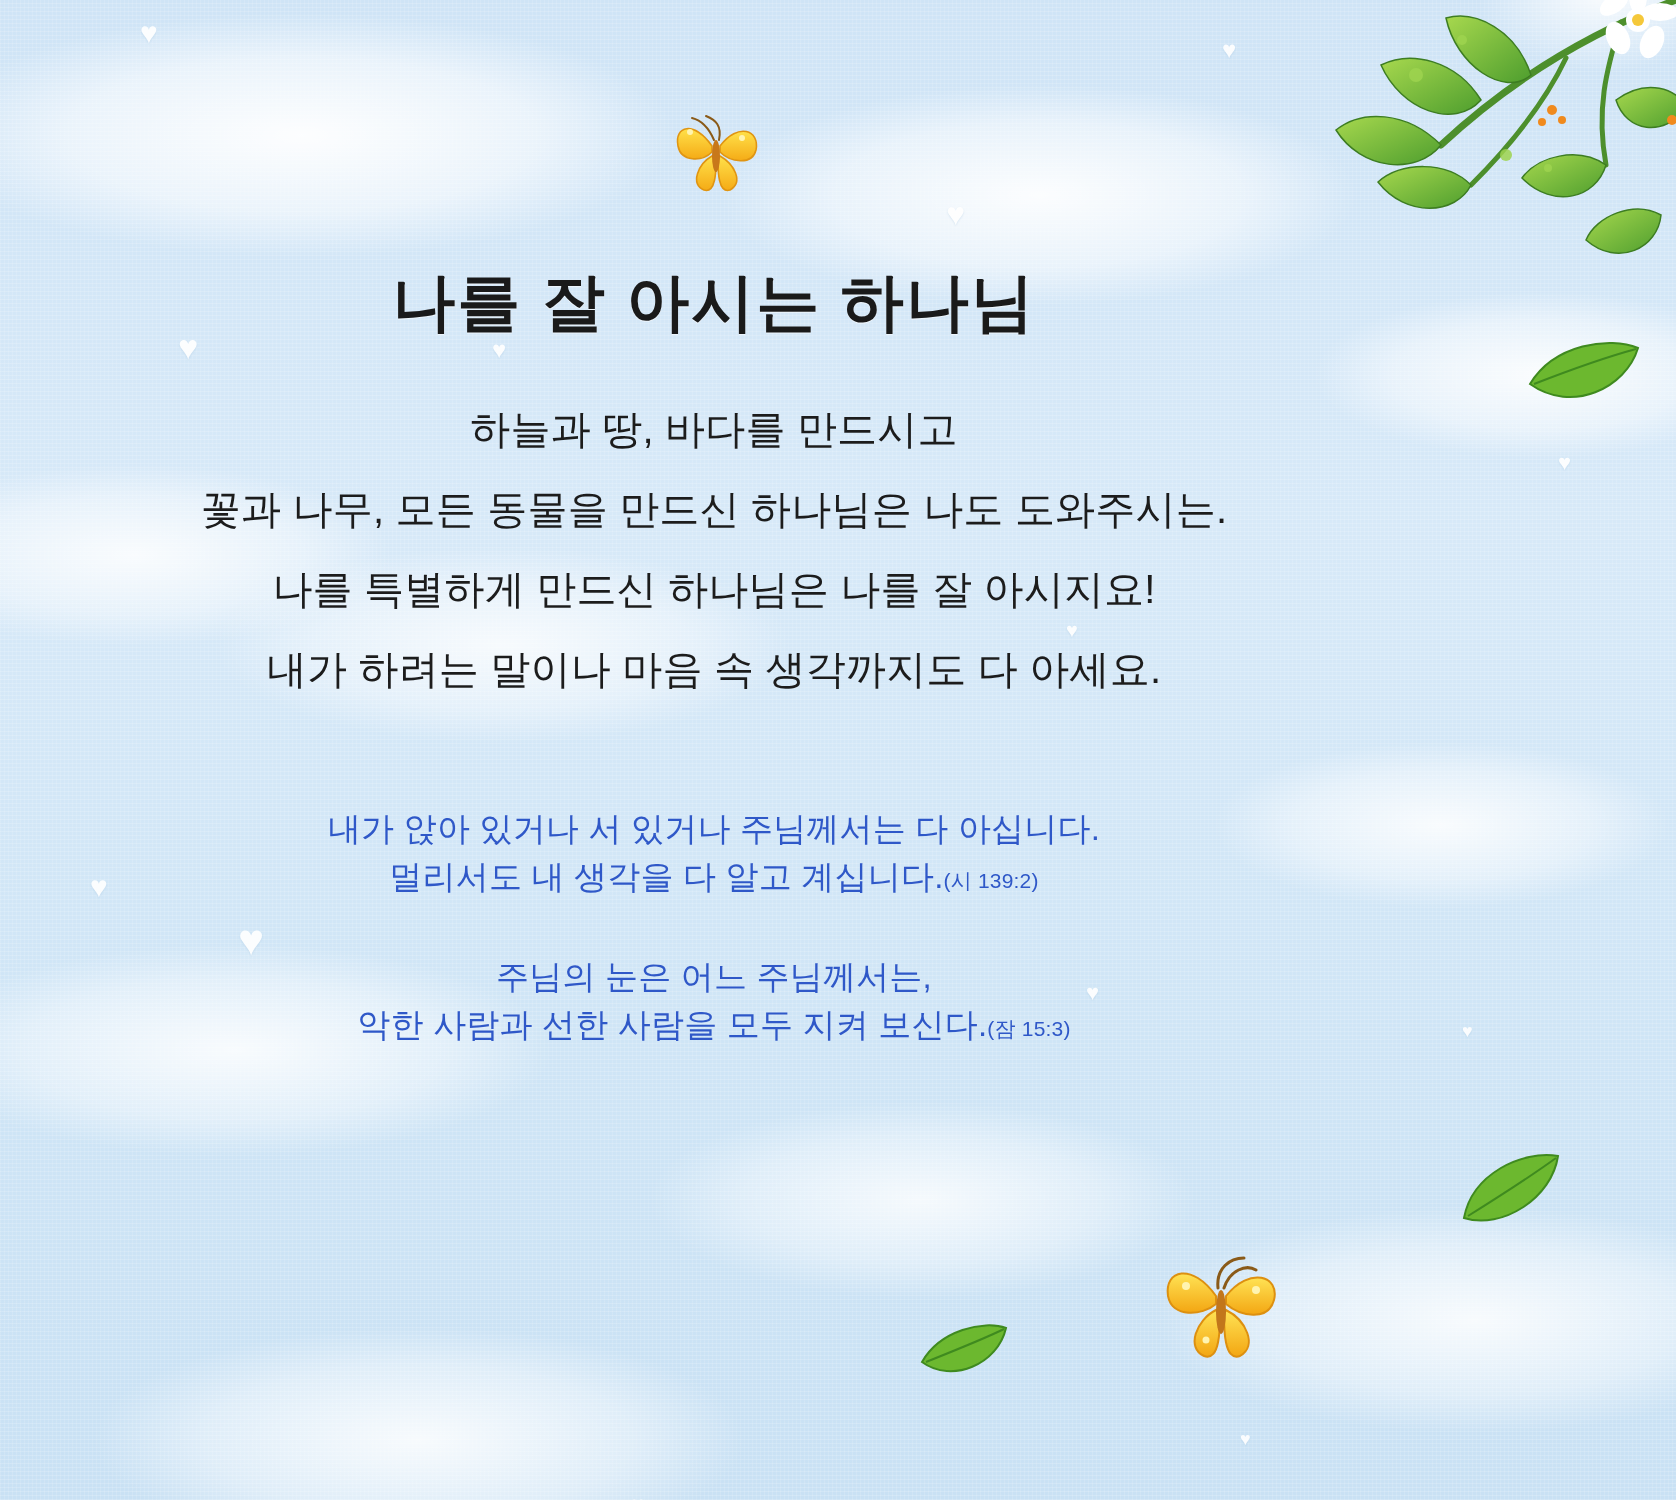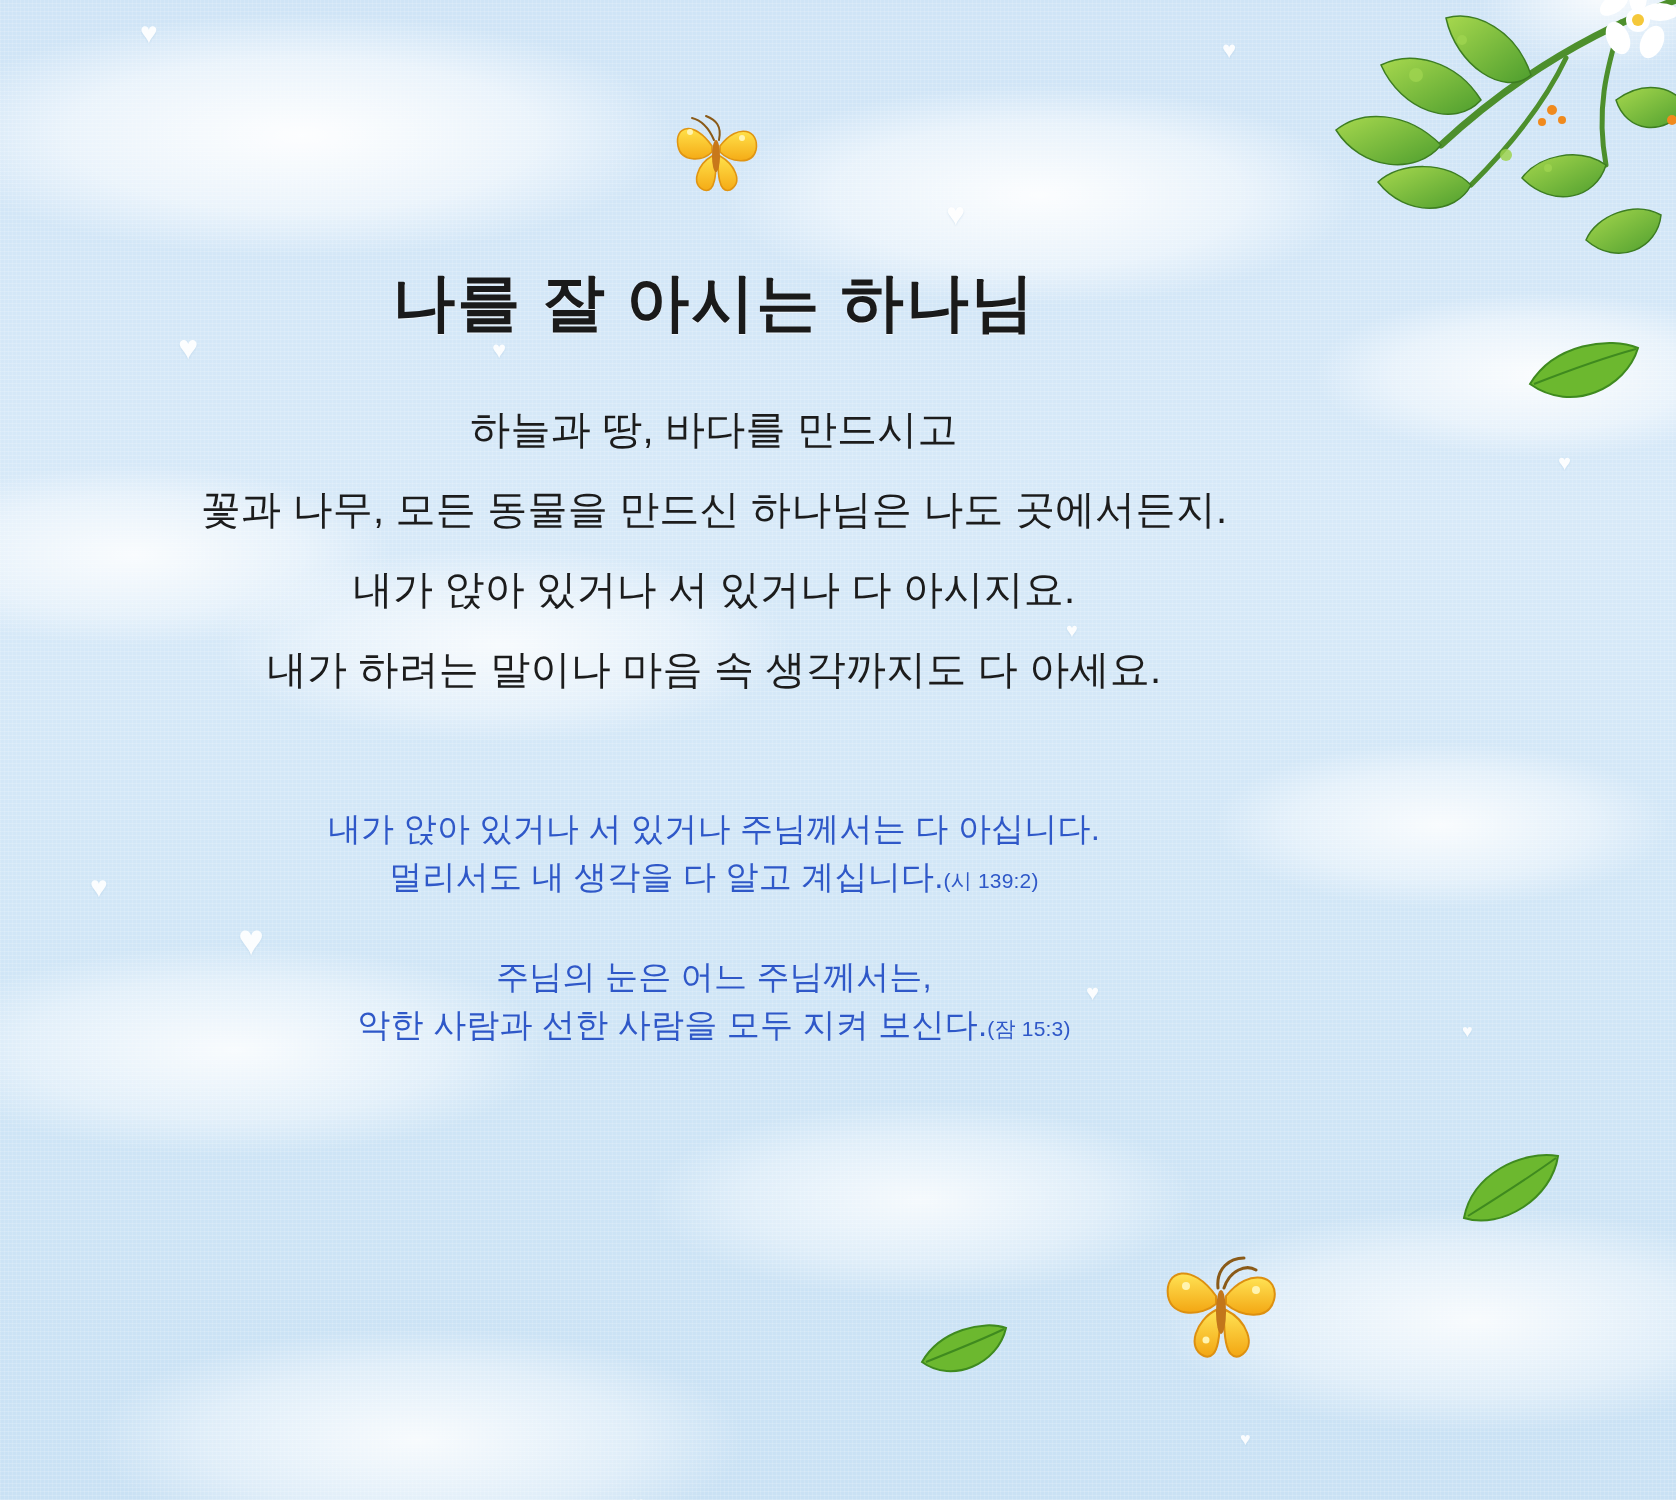--- a/index.html
+++ b/index.html
@@ -224,22 +224,22 @@
     <circle cx="26" cy="34" r="4" fill="#fff4b0"></circle>
     <circle cx="96" cy="38" r="4" fill="#fff4b0"></circle>
     <circle cx="46" cy="88" r="3.5" fill="#fff4b0"></circle>
   </svg>
 
   <div id="content">
 
     <h1 id="title">나를 잘 아시는 하나님</h1>
 
     <p class="verse-line first">하늘과 땅, 바다를 만드시고</p>
-    <p class="verse-line">꽃과 나무, 모든 동물을 만드신 하나님은 나도 곳에서든지.</p>
-    <p class="verse-line">내가 앉아 있거나 서 있거나 다 아시지요.</p>
+    <p class="verse-line">꽃과 나무, 모든 동물을 만드신 하나님은 나도 도와주시는.</p>
+    <p class="verse-line">나를 특별하게 만드신 하나님은 나를 잘 아시지요!</p>
     <p class="verse-line">내가 하려는 말이나 마음 속 생각까지도 다 아세요.</p>
 
     <div class="scripture-block s1">
       <div class="scripture-line">내가 앉아 있거나 서 있거나 주님께서는 다 아십니다.</div>
       <div class="scripture-line"><span>멀리서도 내 생각을 다 알고 계십니다.</span><span class="ref">(시 139:2)</span></div>
     </div>
 
     <div class="scripture-block s2">
       <div class="scripture-line">주님의 눈은 어느 주님께서는,</div>
       <div class="scripture-line"><span>악한 사람과 선한 사람을 모두 지켜 보신다.</span><span class="ref">(잠 15:3)</span></div>

